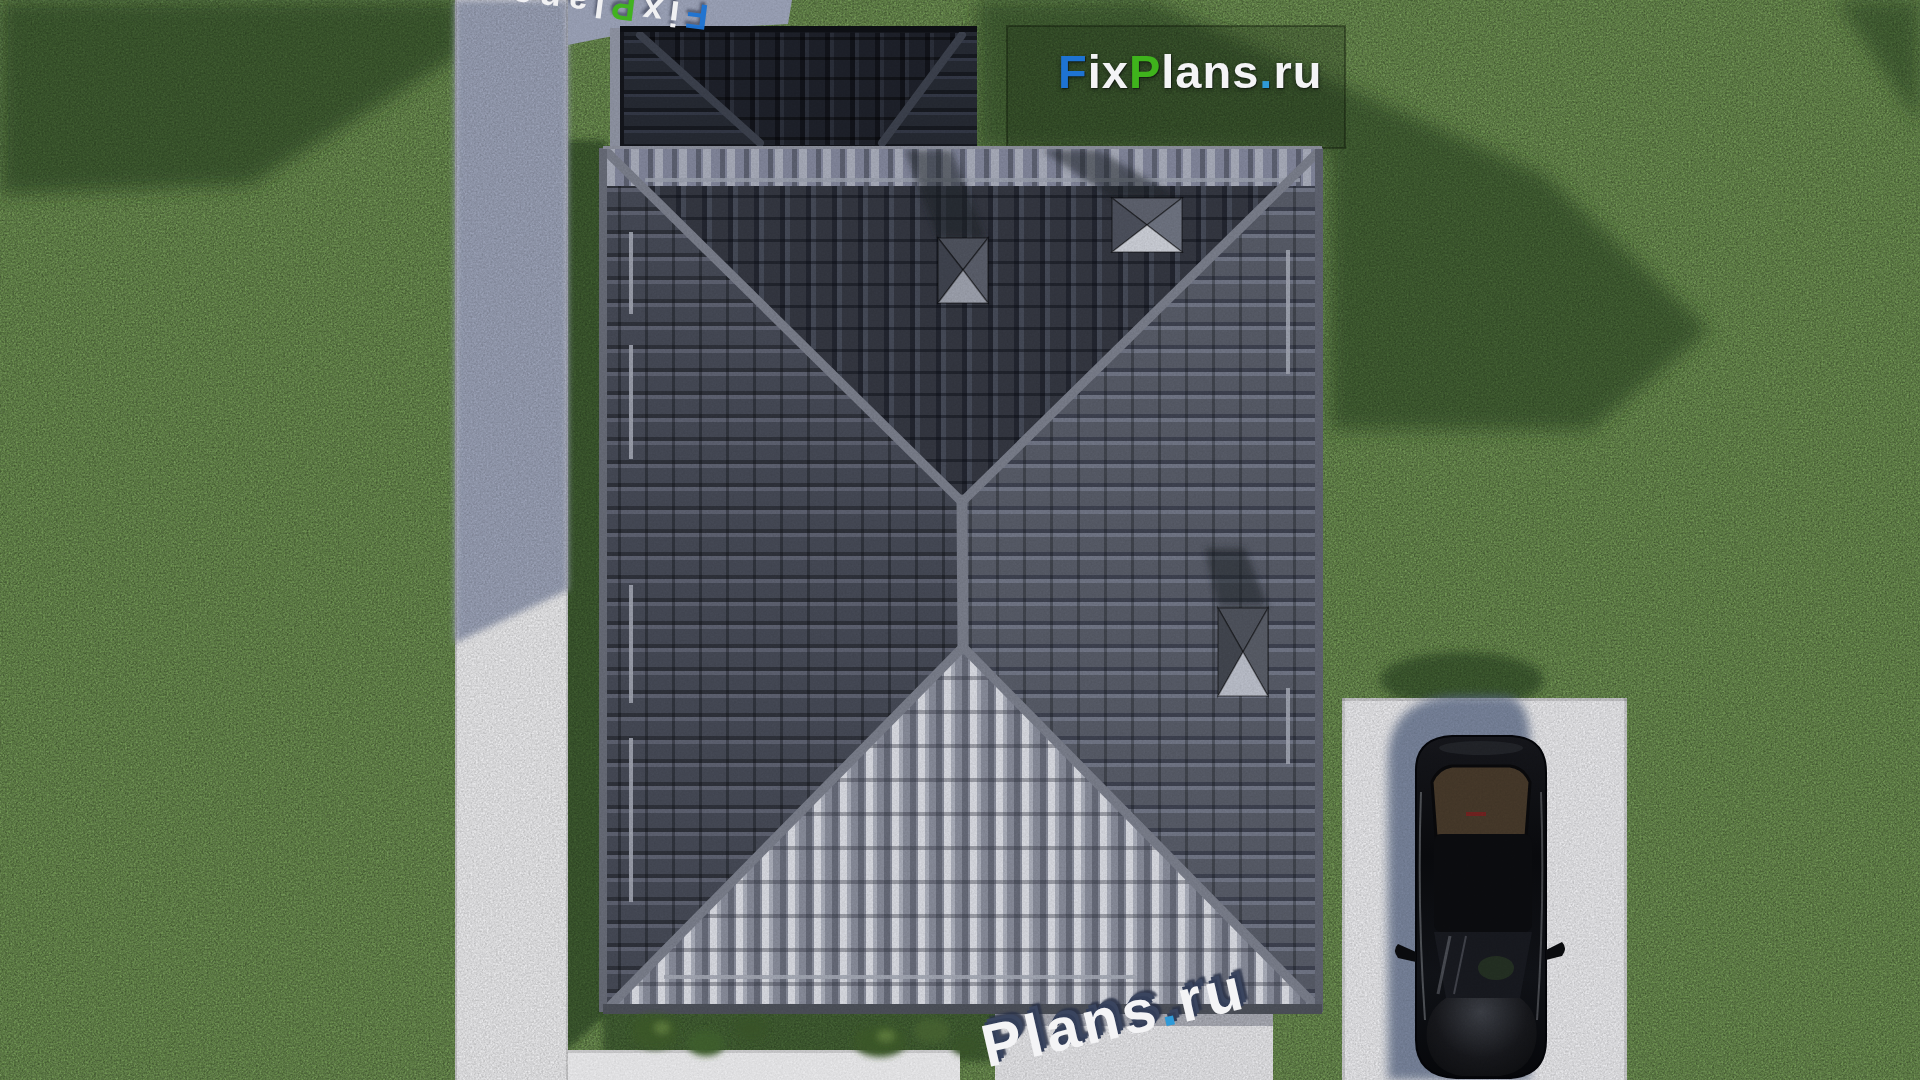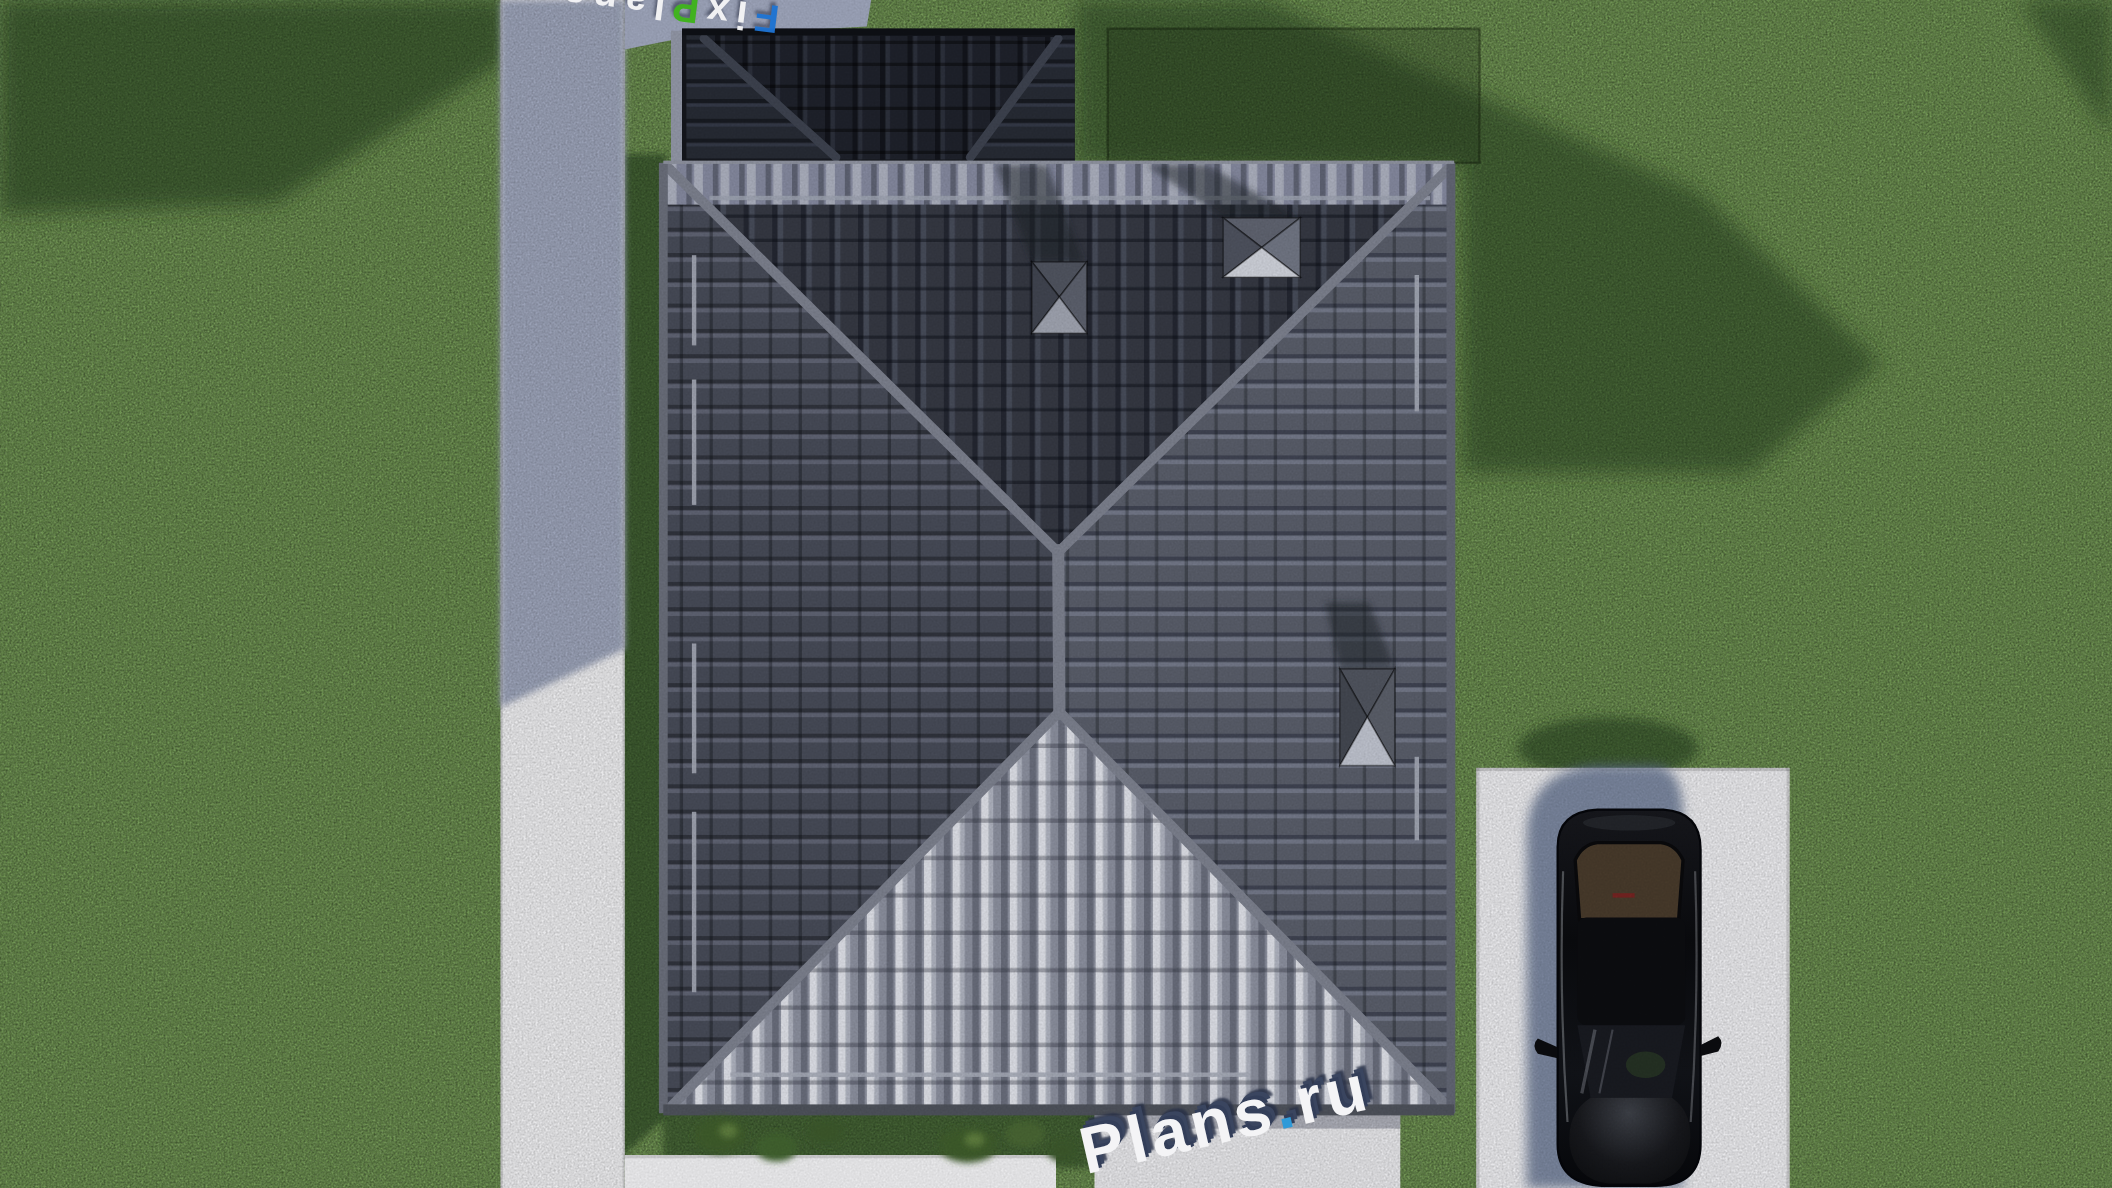--- a/index.html
+++ b/index.html
@@ -255,18 +255,21 @@
     <path d="M1541,792 Q1545,905 1537,1020" stroke="#c7cad2" stroke-width="2" opacity="0.3" fill="none"></path>
   </g>
 
   <rect x="0" y="0" width="1920" height="1080" filter="url(#fNoiseDark)" opacity="0.08"></rect>
 </svg>
 
   <div class="overlay-text wm-top">
     <span class="c-blue">F</span><span class="c-white">ix</span><span class="c-green">P</span><span class="c-white">lans</span><span class="c-dotblue">.</span><span class="c-white">ru</span>
   </div>
 
+  <div class="overlay-text site-logo">
+    <span class="c-blue">F</span><span class="c-white">ix</span><span class="c-green">P</span><span class="c-white">lans</span><span class="c-dotblue">.</span><span class="c-white">ru</span>
+  </div>
 
   <div class="overlay-text wm-bottom">
     <span class="c-white">P</span><span class="c-white">lans</span><span class="c-dotblue">.</span><span class="c-white">ru</span>
   </div>
 
 </div>
 
 </body></html>

